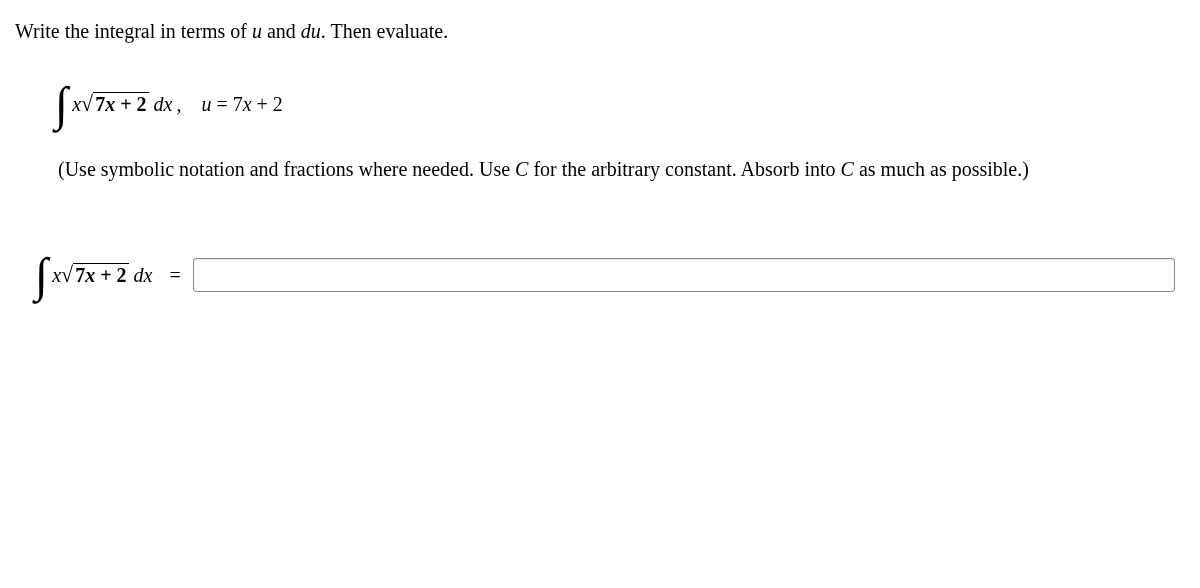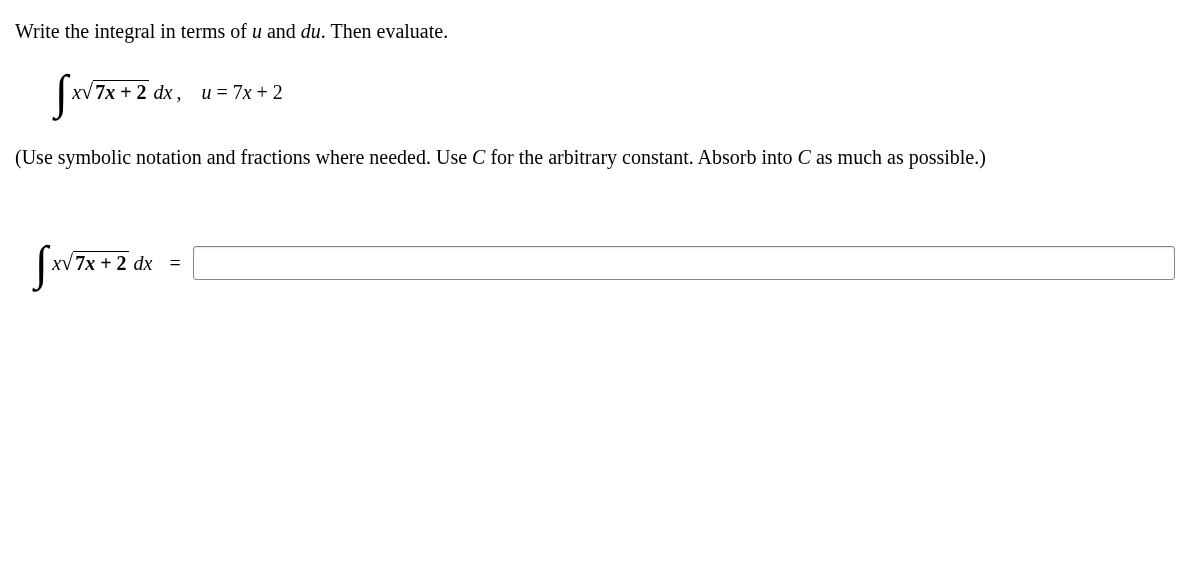--- a/index.html
+++ b/index.html
@@ -9,21 +9,21 @@
     }
     body {
       font-family: 'Times New Roman', Times, serif;
       font-size: 20px;
       color: #000;
       background: #fff;
       padding: 20px 15px;
       width: 1200px;
     }
     .instruction {
-      margin-bottom: 25px;
+      margin-bottom: 37px;
     }
     .integral-row {
       display: flex;
       align-items: center;
       margin-left: 40px;
       margin-bottom: 30px;
     }
     .integral-expr {
       display: inline-flex;
       align-items: center;
@@ -48,20 +48,21 @@
     .sqrt-content {
       border-top: 1.5px solid #000;
       padding: 0 2px;
       font-weight: bold;
     }
     .comma-space {
       margin: 0 20px 0 4px;
     }
     .note {
       margin-bottom: 70px;
+      margin-left: 43px;
     }
     .answer-row {
       display: flex;
       align-items: center;
       margin-left: 20px;
     }
     .equals {
       margin: 0 12px;
     }
     .answer-input {

